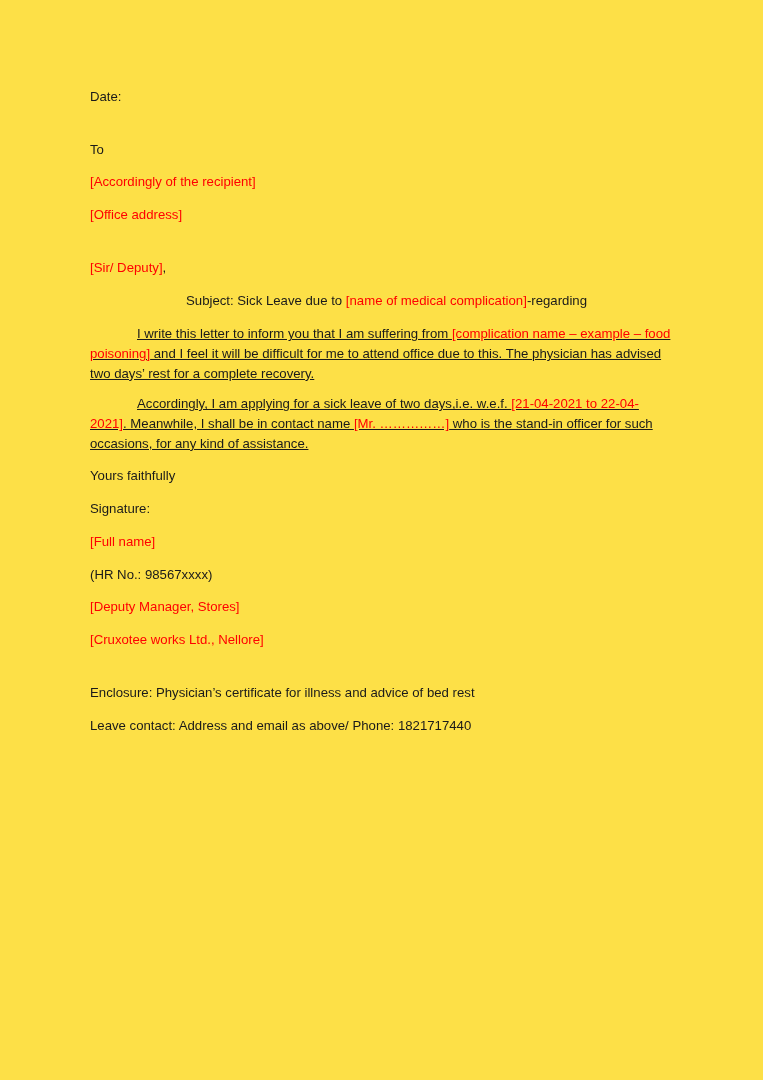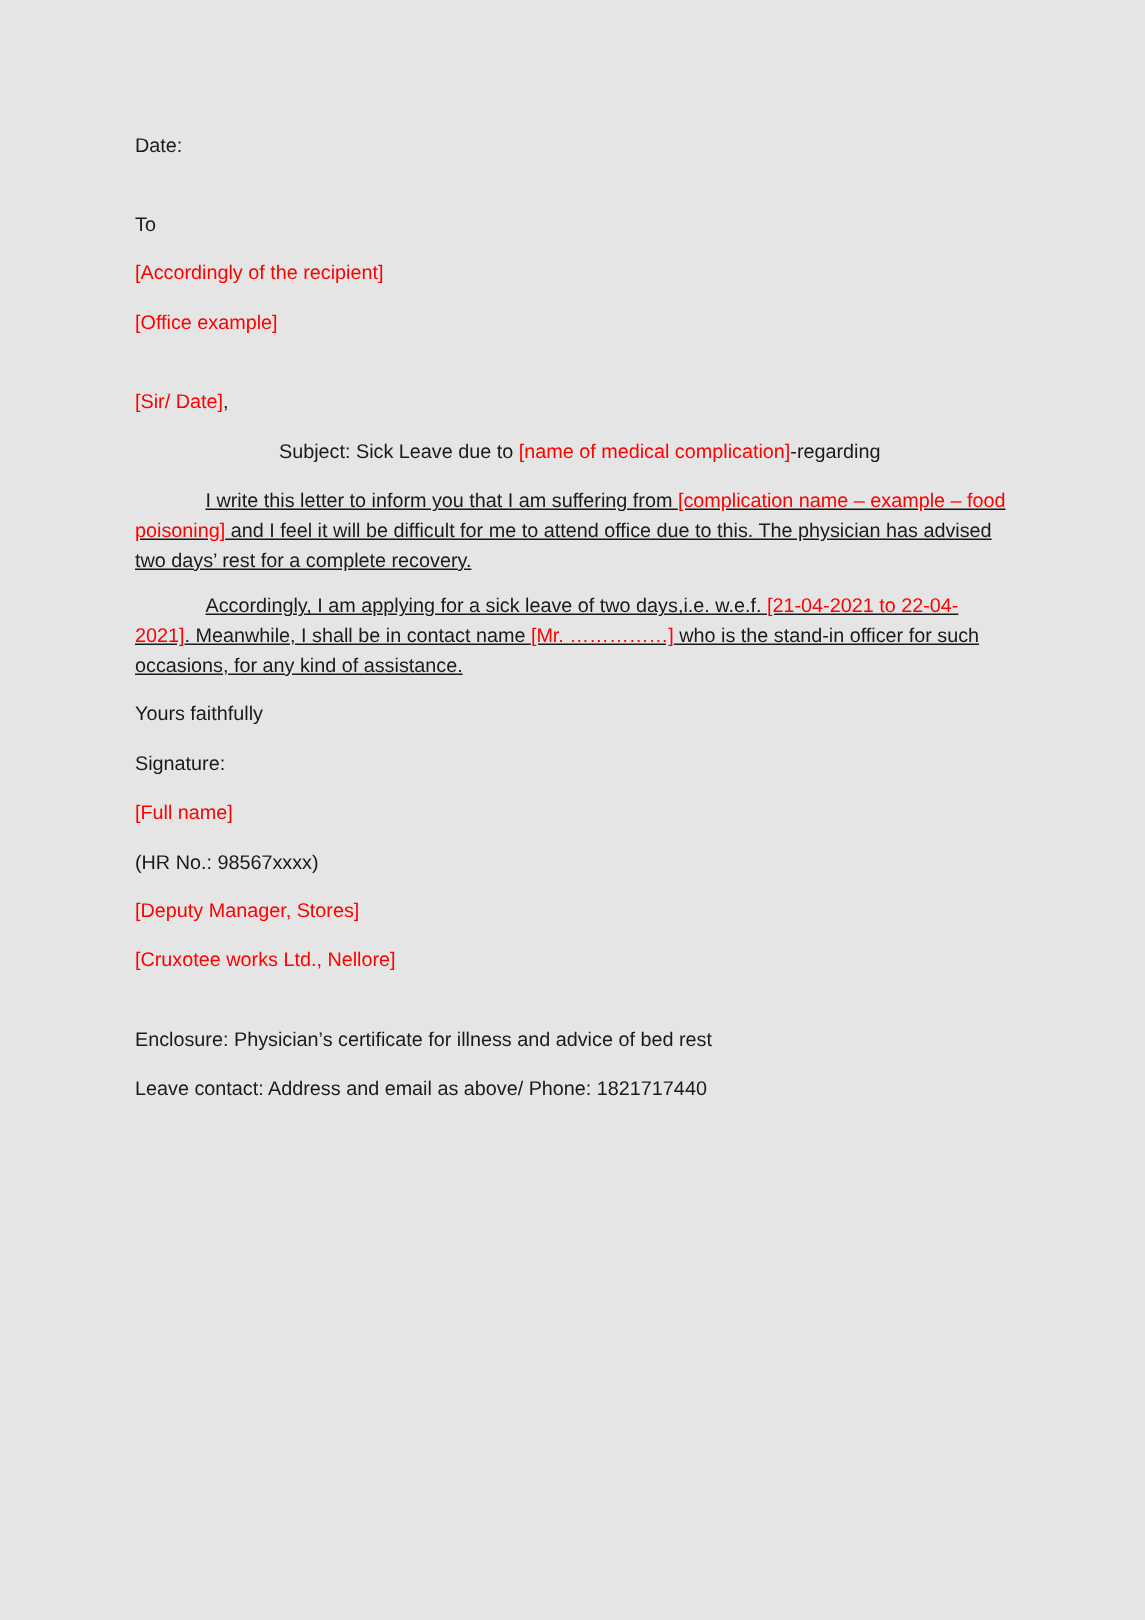--- a/index.html
+++ b/index.html
@@ -11,21 +11,21 @@
     width: 763px;
     height: 1080px;
     font-family: "Liberation Sans", sans-serif;
     color: #1a1a1a;
     -webkit-font-smoothing: antialiased;
   }
   .page {
     position: relative;
     width: 763px;
     height: 1080px;
-    background: #e5e5e5;
+    background: #fde047;
     box-sizing: border-box;
     padding: 88px 74px 0 90px;
   }
   .doc {
     width: 583px;
     font-size: 13.2px;
     line-height: 1.42;
   }
   .ph { color: #FF0000; }
 
@@ -63,25 +63,25 @@
   <div class="doc">
 
     <p class="line">Date:</p>
 
     <div class="gap-lg"></div>
 
     <p class="line">To</p>
 
     <p class="line ph">[Accordingly of the recipient]</p>
 
-    <p class="line ph">[Office example]</p>
+    <p class="line ph">[Office address]</p>
 
     <div class="gap-lg"></div>
 
-    <p class="line"><span class="ph">[Sir/ Date]</span><span>,</span></p>
+    <p class="line"><span class="ph">[Sir/ Deputy]</span><span>,</span></p>
 
     <div class="gap-sm"></div>
 
     <p class="subject"><span>Subject: Sick Leave due to </span><span class="ph">[name of medical complication]</span><span>-regarding</span></p>
 
     <div class="gap-sm"></div>
 
     <p class="para"><span>I write this letter to inform you that I am suffering from </span><span class="ph">[complication name – example – food poisoning]</span><span> and I feel it will be difficult for me to attend office due to this. The physician has advised two days’ rest for a complete recovery.</span></p>
 
     <p class="para"><span>Accordingly, I am applying for a sick leave of two days,i.e. w.e.f. </span><span class="ph">[21-04-2021 to 22-04-2021]</span><span>. Meanwhile, I shall be in contact name </span><span class="ph">[Mr. ……………]</span><span> who is the stand-in officer for such occasions, for any kind of assistance.</span></p>

